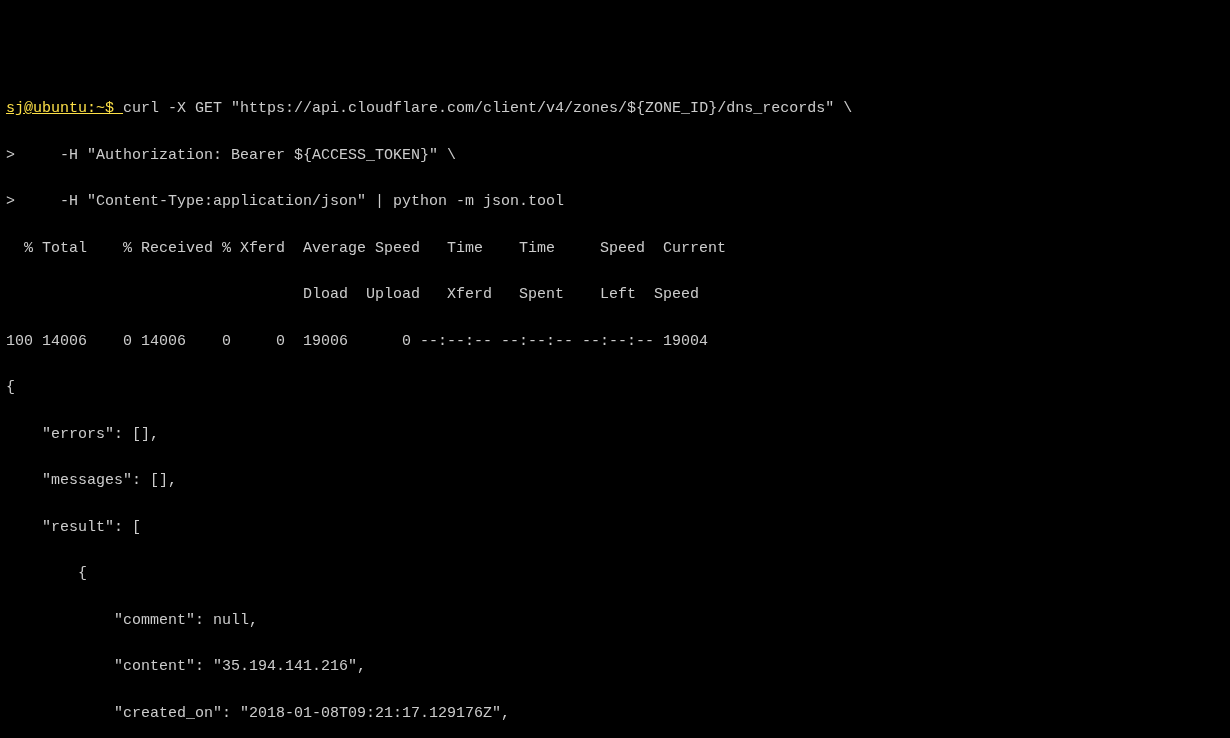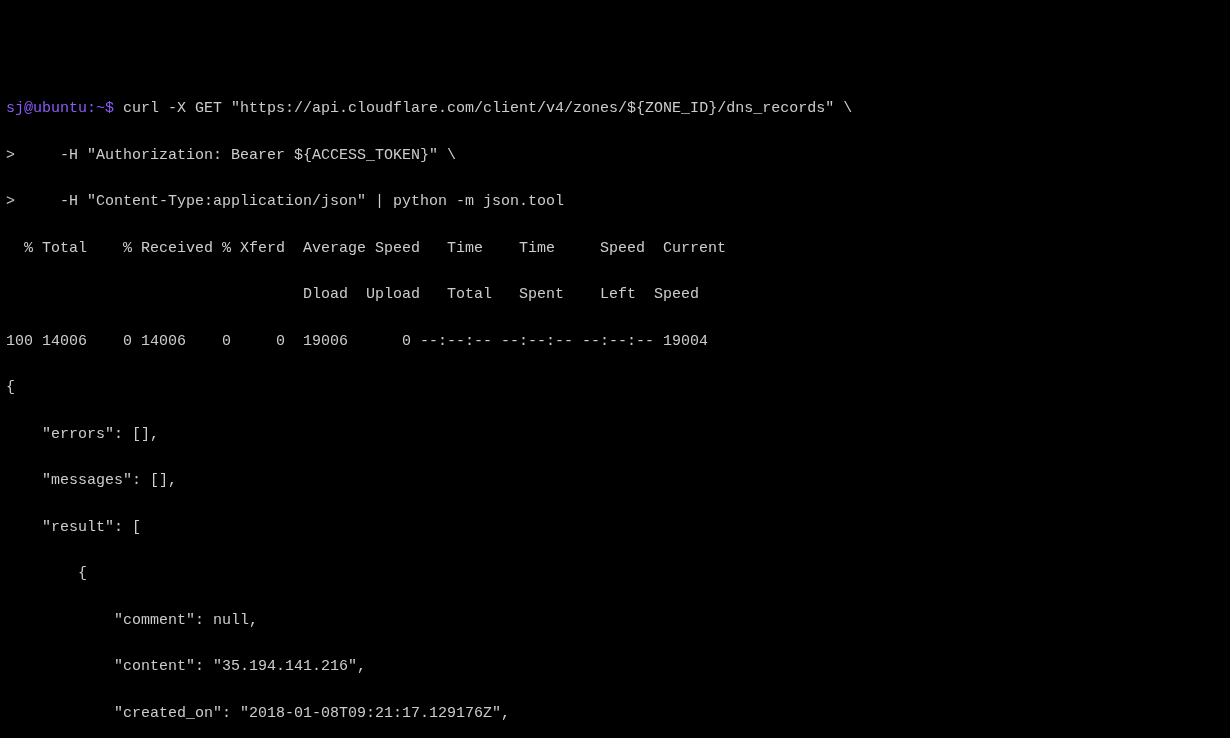--- a/index.html
+++ b/index.html
@@ -8,33 +8,33 @@
       color: #cccccc;
       font-family: "Consolas", "Courier New", monospace;
       font-size: 15px;
       line-height: 1.55;
       padding: 4px 6px;
       white-space: pre;
       width: 1230px;
       height: 738px;
       overflow: hidden;
     }
-    .prompt { color: #8b5cf6; }
+    .prompt { color: #fde047; text-decoration: underline; }
     .line { display: block; }
   </style>
 </head>
 <body>
 
 
 
 <span class="line"><span class="prompt">sj@ubuntu:~$ </span><span>curl -X GET "https://api.cloudflare.com/client/v4/zones/${ZONE_ID}/dns_records" \</span></span>
 <span class="line">&gt;     -H "Authorization: Bearer ${ACCESS_TOKEN}" \</span>
 <span class="line">&gt;     -H "Content-Type:application/json" | python -m json.tool</span>
 <span class="line">  % Total    % Received % Xferd  Average Speed   Time    Time     Speed  Current</span>
-<span class="line">                                 Dload  Upload   Total   Spent    Left  Speed</span>
+<span class="line">                                 Dload  Upload   Xferd   Spent    Left  Speed</span>
 <span class="line">100 14006    0 14006    0     0  19006      0 --:--:-- --:--:-- --:--:-- 19004</span>
 <span class="line">{</span>
 <span class="line">    "errors": [],</span>
 <span class="line">    "messages": [],</span>
 <span class="line">    "result": [</span>
 <span class="line">        {</span>
 <span class="line">            "comment": null,</span>
 <span class="line">            "content": "35.194.141.216",</span>
 <span class="line">            "created_on": "2018-01-08T09:21:17.129176Z",</span>
 

